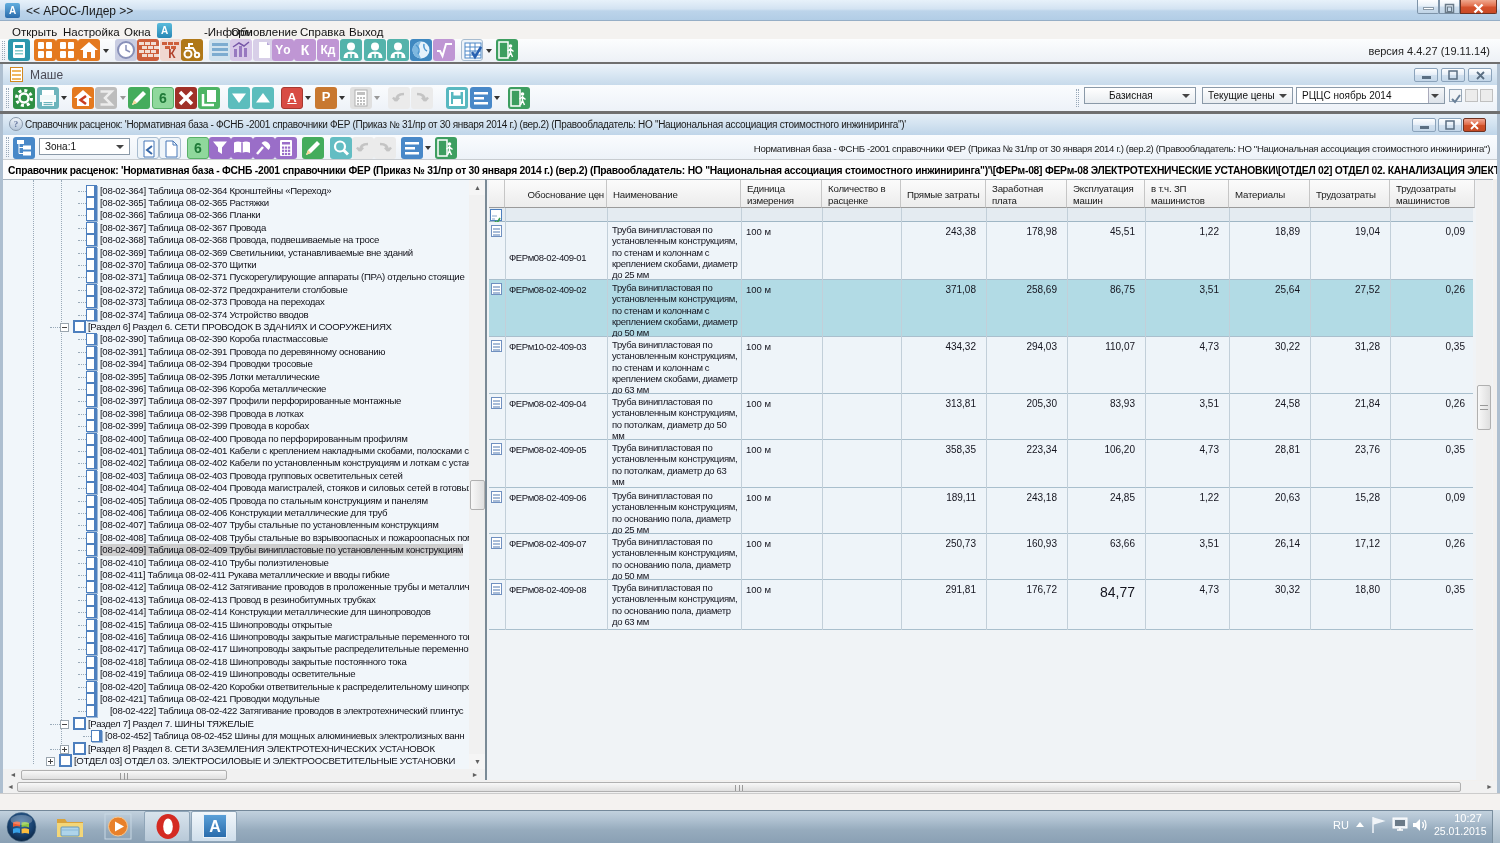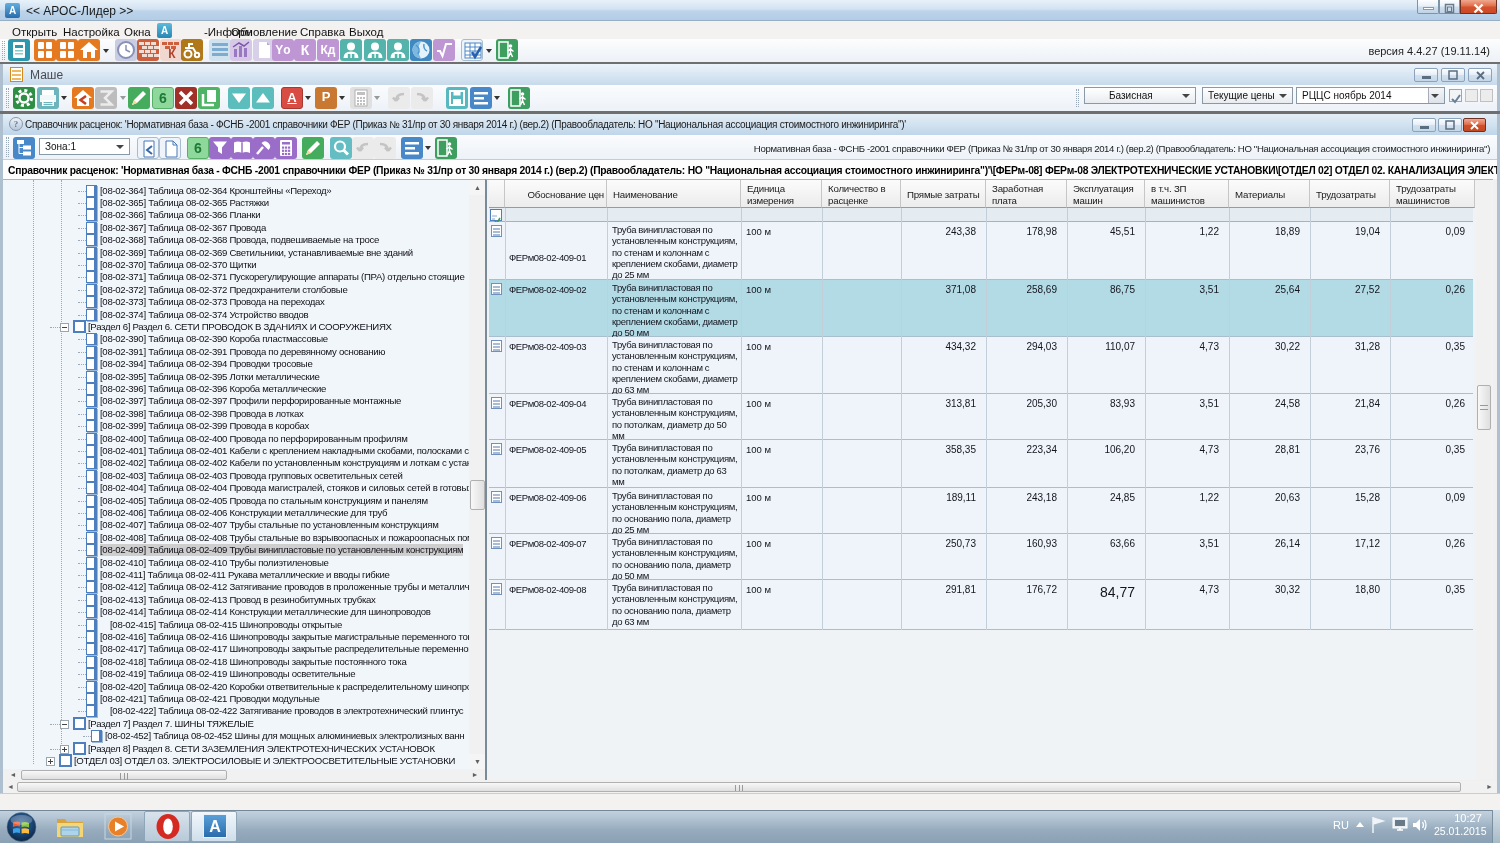--- a/index.html
+++ b/index.html
@@ -569,21 +569,21 @@
       <span style="left:97px;">[08-02-413] Таблица 08-02-413 Провод в резинобитумных трубках</span>
     </div>
     <div class="trow" style="left:0;top:426.2px;">
       <div class="hstub" style="left:75px;top:6px;width:8px;"></div>
       <div class="ticn" style="left:83px;"></div>
       <span style="left:97px;">[08-02-414] Таблица 08-02-414 Конструкции металлические для шинопроводов</span>
     </div>
     <div class="trow" style="left:0;top:438.6px;">
       <div class="hstub" style="left:75px;top:6px;width:8px;"></div>
       <div class="ticn" style="left:83px;"></div>
-      <span style="left:97px;margin-left:10px;">[08-02-415] Таблица 08-02-415 Шинопроводы открытые</span>
+      <span style="left:97px;">[08-02-415] Таблица 08-02-415 Шинопроводы открытые</span>
     </div>
     <div class="trow" style="left:0;top:451.0px;">
       <div class="hstub" style="left:75px;top:6px;width:8px;"></div>
       <div class="ticn" style="left:83px;"></div>
       <span style="left:97px;">[08-02-416] Таблица 08-02-416 Шинопроводы закрытые магистральные переменного тока</span>
     </div>
     <div class="trow" style="left:0;top:463.4px;">
       <div class="hstub" style="left:75px;top:6px;width:8px;"></div>
       <div class="ticn" style="left:83px;"></div>
       <span style="left:97px;">[08-02-417] Таблица 08-02-417 Шинопроводы закрытые распределительные переменного то</span>
@@ -741,21 +741,21 @@
 <div class="a" style="left:901px;top:337px;width:1px;height:57px;background:#c2cfd9;"></div>
 <div class="a" style="left:986px;top:337px;width:1px;height:57px;background:#c2cfd9;"></div>
 <div class="a" style="left:1067px;top:337px;width:1px;height:57px;background:#c2cfd9;"></div>
 <div class="a" style="left:1145px;top:337px;width:1px;height:57px;background:#c2cfd9;"></div>
 <div class="a" style="left:1229px;top:337px;width:1px;height:57px;background:#c2cfd9;"></div>
 <div class="a" style="left:1310px;top:337px;width:1px;height:57px;background:#c2cfd9;"></div>
 <div class="a" style="left:1390px;top:337px;width:1px;height:57px;background:#c2cfd9;"></div>
 <div class="ricn" style="left:491px;top:340px;">
     <i></i>
   </div>
-<div class="a" style="left:509px;top:341px;font-size:9.5px;color:#14141e;letter-spacing:-0.4px;">ФЕРм08-02-409-03</div>
+<div class="a" style="left:509px;top:341px;font-size:9.5px;color:#14141e;letter-spacing:-0.4px;">ФЕРм10-02-409-03</div>
 <div class="a" style="left:612px;top:339px;width:128px;font-size:9.5px;line-height:11.3px;color:#14141e;letter-spacing:-0.35px;white-space:nowrap;">Труба винипластовая по<br>установленным конструкциям,<br>по стенам и колоннам с<br>креплением скобами, диаметр<br>до 63 мм</div>
 <div class="a" style="left:746px;top:341px;font-size:9.5px;color:#14141e;">100 м</div>
 <div class="a" style="left:901px;top:341px;width:75px;text-align:right;font-size:10px;color:#14141e;">434,32</div>
 <div class="a" style="left:986px;top:341px;width:71px;text-align:right;font-size:10px;color:#14141e;">294,03</div>
 <div class="a" style="left:1067px;top:341px;width:68px;text-align:right;font-size:10px;color:#14141e;">110,07</div>
 <div class="a" style="left:1145px;top:341px;width:74px;text-align:right;font-size:10px;color:#14141e;">4,73</div>
 <div class="a" style="left:1229px;top:341px;width:71px;text-align:right;font-size:10px;color:#14141e;">30,22</div>
 <div class="a" style="left:1310px;top:341px;width:70px;text-align:right;font-size:10px;color:#14141e;">31,28</div>
 <div class="a" style="left:1390px;top:341px;width:75px;text-align:right;font-size:10px;color:#14141e;">0,35</div>
 <div class="a" style="left:489px;top:394px;width:984px;height:46px;background:#eef4f9;border-bottom:1px solid #a9bfcd;"></div>

